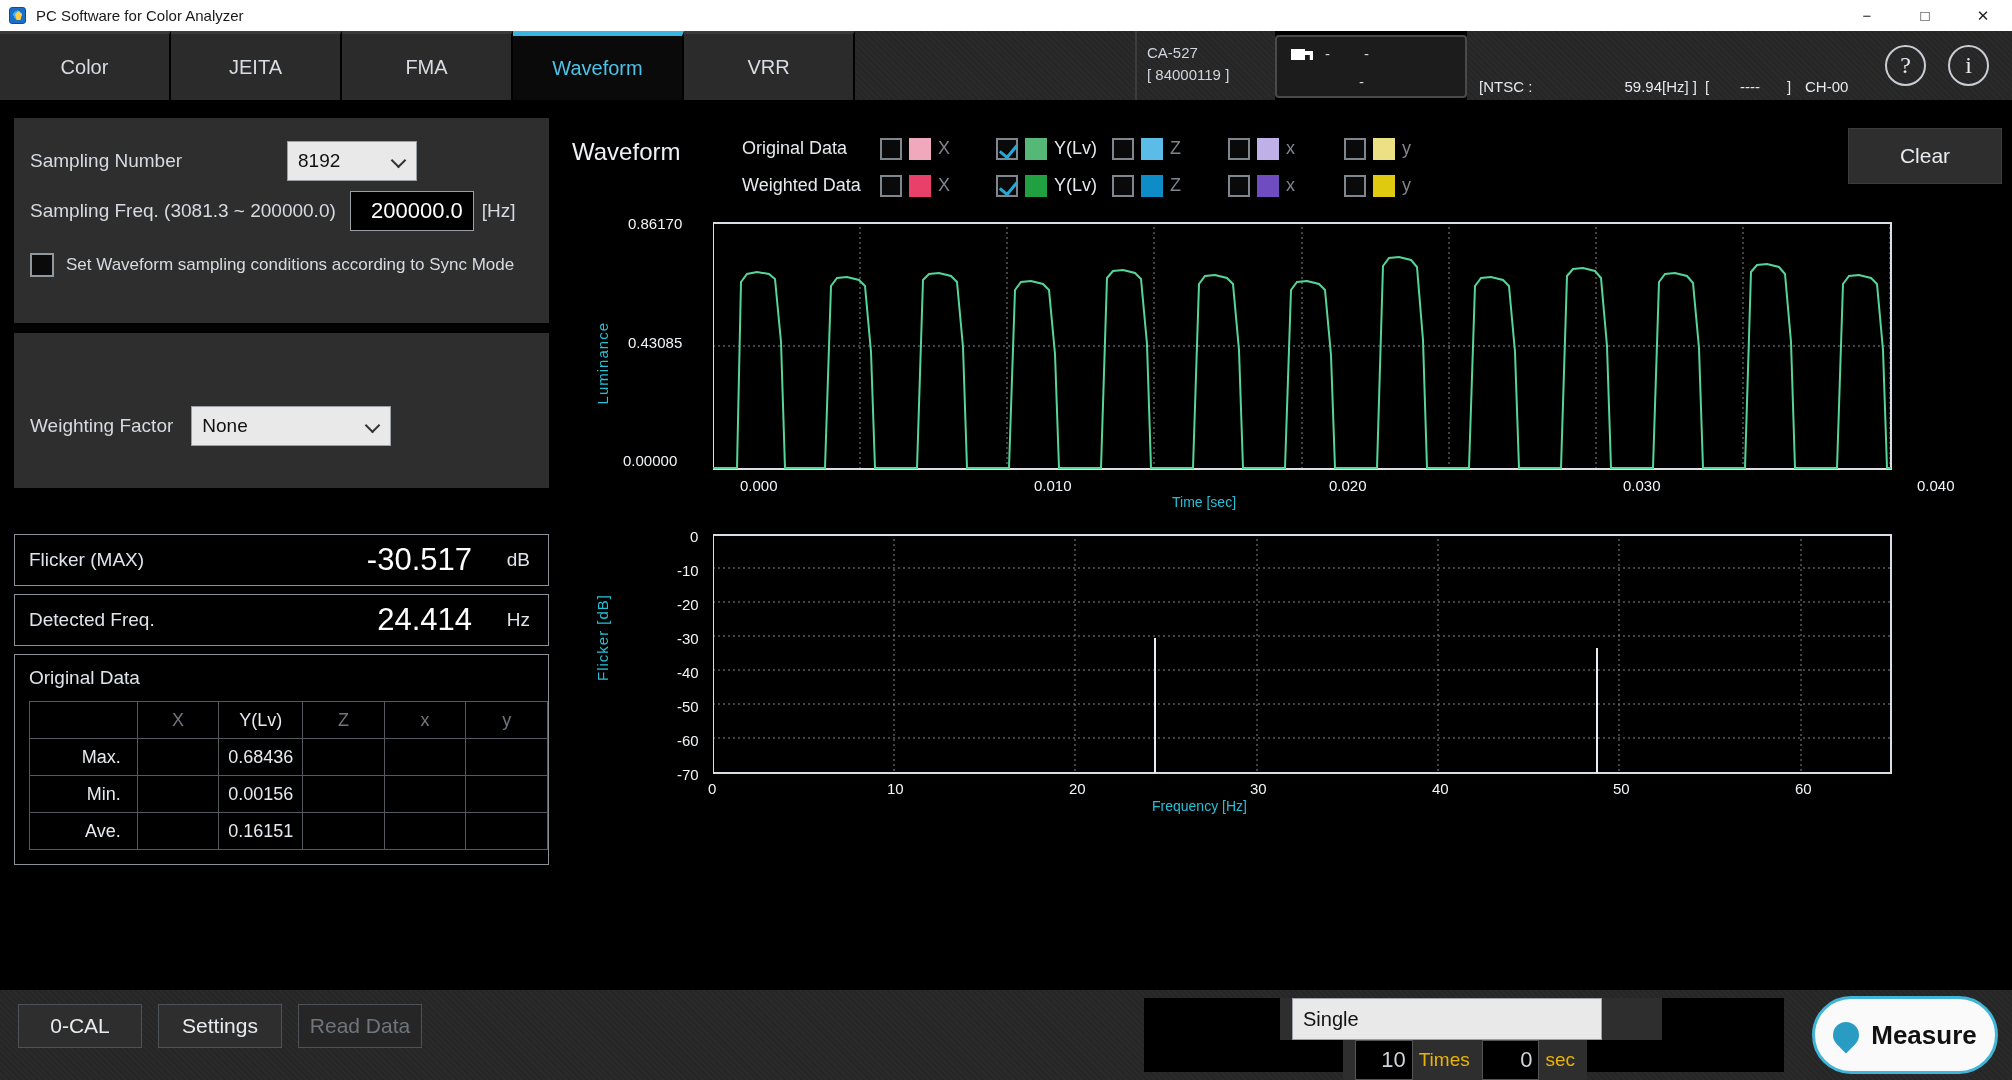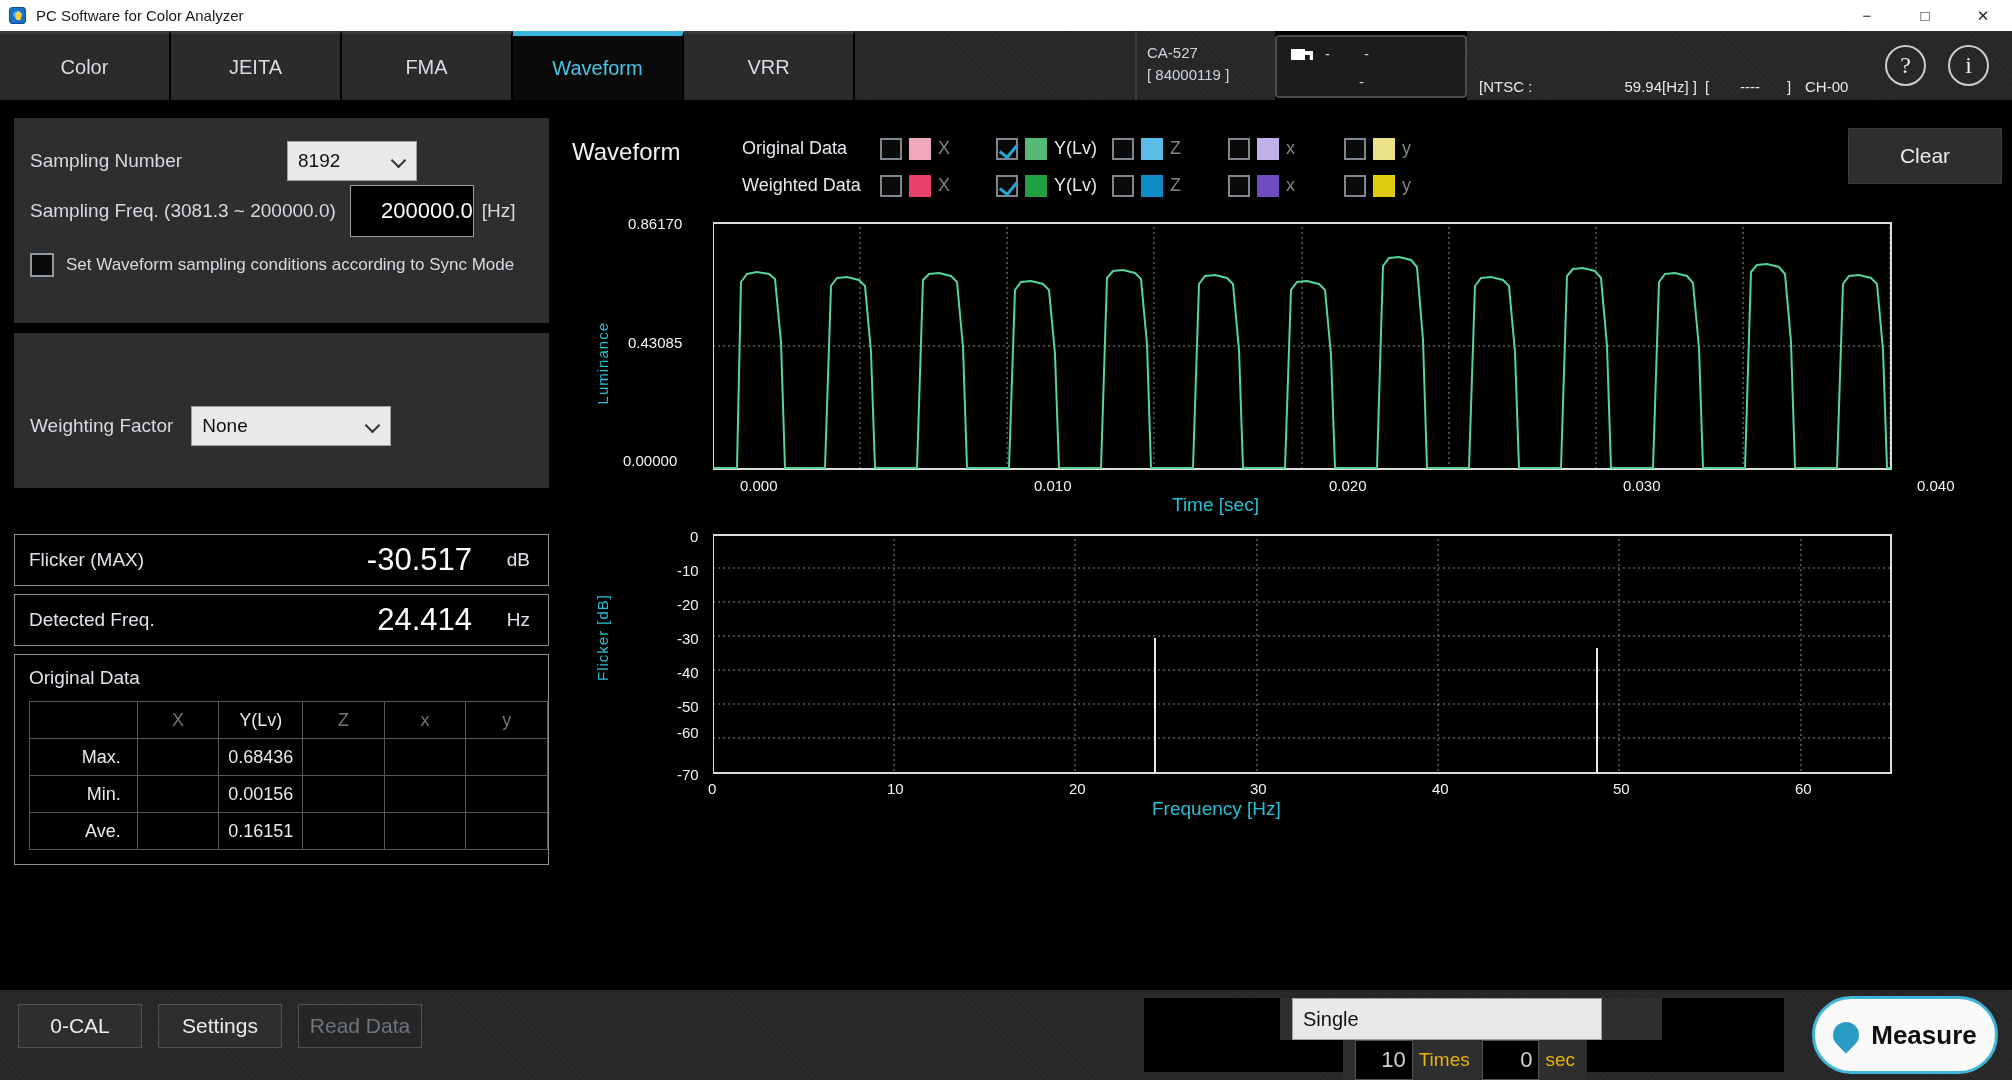--- a/index.html
+++ b/index.html
@@ -67,22 +67,22 @@
   .panel { background: #2e2e2e; }
   .p1 { height: 205px; padding: 22px 0 0 16px; position: relative; }
   .lbl { color: #d6dbe1; font-size: 19px; }
   .sel {
     background: #e9e9e9; color: #111; font-size: 19px; border: 1px solid #9aa0a6;
     height: 40px; display: flex; align-items: center; padding: 0 10px; position: relative;
   }
   .sel .chev { position: absolute; right: 12px; top: 13px; width: 11px; height: 11px;
     border-right: 2px solid #333; border-bottom: 2px solid #333; transform: rotate(45deg); }
   .darkinput { background: #000; color: #fff; font-size: 22px; border: 1px solid #9aa0a6;
-    height: 52px; display: flex; align-items: center; justify-content: flex-end;
-    }
+    height: 40px; display: flex; align-items: center; justify-content: flex-end;
+    padding-right: 10px; }
   .cbox { width: 24px; height: 24px; background: #0a0a0a; border: 2px solid #8f979f;
     display: inline-block; }
   .p2 { height: 155px; margin-top: 10px; padding: 30px 0 0 16px; display: flex; align-items: center; gap: 18px; }
   .p3 { margin-top: 46px; border-radius: 31px; }
   .valrow { border: 1px solid #8b9096; height: 52px; display: flex; align-items: center;
     padding: 0 18px 0 14px; background: #000; color: #dfe4ea; font-size: 19px; }
   .valrow .v { margin-left: auto; font-size: 31px; color: #fff; }
   .valrow .u { width: 58px; text-align: right; font-size: 19px; color: #dfe4ea; }
   .tblbox { border: 1px solid #8b9096; margin-top: 8px; background: #000; padding: 10px 0 14px 0; }
   .tblbox .cap { color: #dfe4ea; font-size: 19px; padding: 2px 0 12px 14px; }
@@ -109,21 +109,21 @@
   .sw { width: 22px; height: 22px; }
   .lg-t { color: #7e858c; font-size: 18px; }
   .lg-t.hl { color: #e6eaee; }
 
   .clearbtn { position: absolute; right: 0; top: 14px; width: 154px; height: 56px;
     background: #2e2e2e; color: #e8ecef; font-size: 21px; display: flex;
     align-items: center; justify-content: center; border: 1px solid #3c3c3c; }
 
   
   .chartwrap { position: relative; }
-  .axis-title { color: #25c0d6; font-size: 19px; }
+  .axis-title { color: #25c0d6; font-size: 14px; }
   .ytitle { position: absolute; writing-mode: vertical-rl; transform: rotate(180deg);
     color: #25c0d6; font-size: 15px; letter-spacing: 1px; }
   .tick { position: absolute; color: #f2f5f8; font-size: 15px; }
 
   
   .cwbar { position: absolute; left: 582px; top: 895px; width: 1408px; height: 82px;
     background: #2e2e2e; display: flex; align-items: center; }
   .cw-lbl { color: #e6eaee; font-size: 20px; margin-left: 180px; }
   .vsep { width: 1px; height: 46px; background: #5a5f65; margin: 0 22px; }
   .spin { display: flex; align-items: center; }
@@ -431,21 +431,21 @@
 
 
       <div class="chartwrap" style="height:290px;margin-top:12px">
         <span class="ytitle" style="left:22px;top:60px">Flicker [dB]</span>
         <span class="tick" style="left:118px;top:-6px">0</span>
         <span class="tick" style="left:105px;top:28px">-10</span>
         <span class="tick" style="left:105px;top:62px">-20</span>
         <span class="tick" style="left:105px;top:96px">-30</span>
         <span class="tick" style="left:105px;top:130px">-40</span>
         <span class="tick" style="left:105px;top:164px">-50</span>
-        <span class="tick" style="left:105px;top:190px">-60</span>
+        <span class="tick" style="left:105px;top:198px">-60</span>
         <span class="tick" style="left:105px;top:232px">-70</span>
 
         <svg width="1180" height="242" style="position:absolute;left:141px;top:0">
           <rect x="0" y="0" width="1178" height="240" fill="#000"></rect>
           <g stroke="#9aa0a6" stroke-width="1" stroke-dasharray="2,3" opacity="0.85">
             <line x1="0" y1="34" x2="1178" y2="34"></line>
             <line x1="0" y1="68" x2="1178" y2="68"></line>
             <line x1="0" y1="102" x2="1178" y2="102"></line>
             <line x1="0" y1="136" x2="1178" y2="136"></line>
             <line x1="0" y1="170" x2="1178" y2="170"></line>

